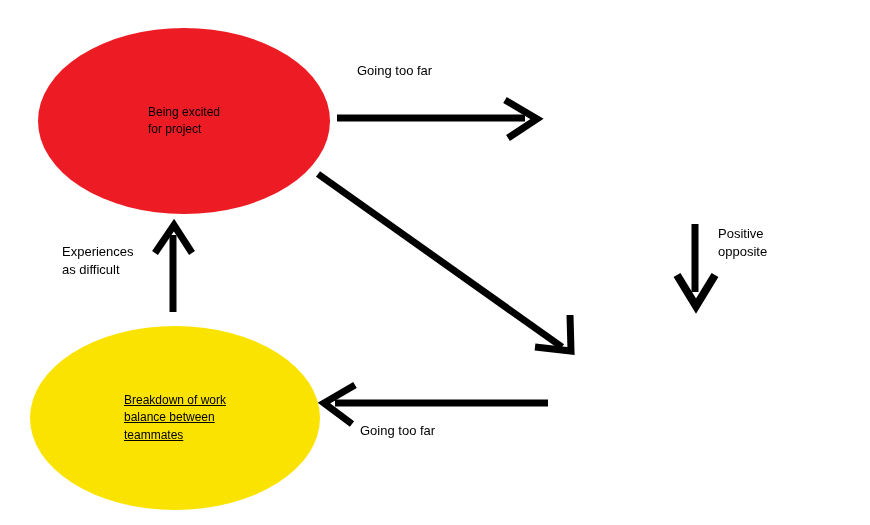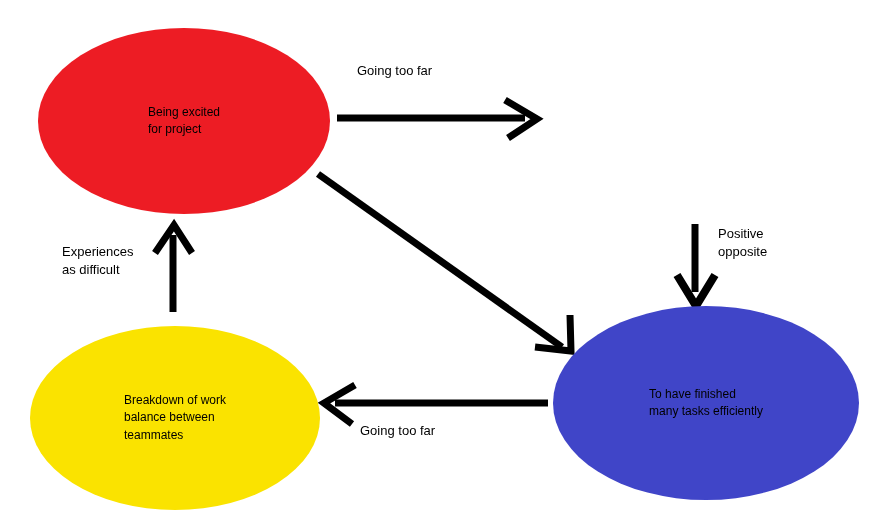--- a/index.html
+++ b/index.html
@@ -35,21 +35,21 @@
     line-height: 1.45;
     box-sizing: border-box;
   }
   .node-label {
     padding: 0 16px;
     white-space: pre-line;
   }
   .node-red    { left: 38px;  top: 28px;  width: 292px; height: 186px; background: #ED1C24; }
   .node-green  { left: 538px; top: 32px;  width: 300px; height: 190px; background: #2CA544; }
   .node-blue   { left: 553px; top: 306px; width: 306px; height: 194px; background: #4045C8; }
-  .node-yellow { left: 30px;  top: 326px; width: 290px; height: 184px; background: #FAE300; }
+  .node-yellow { left: 30px;  top: 326px; width: 290px; height: 184px; background: #FAE300; text-decoration: underline; }
 
   .edge-label {
     position: absolute;
     font-size: 13px;
     line-height: 1.35;
     color: #000000;
     white-space: pre-line;
   }
   .lbl-going-top   { left: 357px; top: 62px;  }
   .lbl-positive    { left: 718px; top: 225px; }
@@ -89,24 +89,20 @@
       <polyline points="155,253 174,225 192,253" fill="none" stroke="#000000" stroke-width="7" stroke-linejoin="miter" stroke-linecap="butt"></polyline>
     </g>
   </svg>
 
   <div class="node node-red">
     <span class="node-label">Being excited
 for project</span>
   </div>
 
 
-  <div class="node node-blue">
-    <span class="node-label">To have finished
-many tasks efficiently</span>
-  </div>
 
   <div class="node node-yellow">
     <span class="node-label">Breakdown of work
 balance between
 teammates</span>
   </div>
 
   <div class="edge-label lbl-going-top">Going too far</div>
 
   <div class="edge-label lbl-positive">Positive

